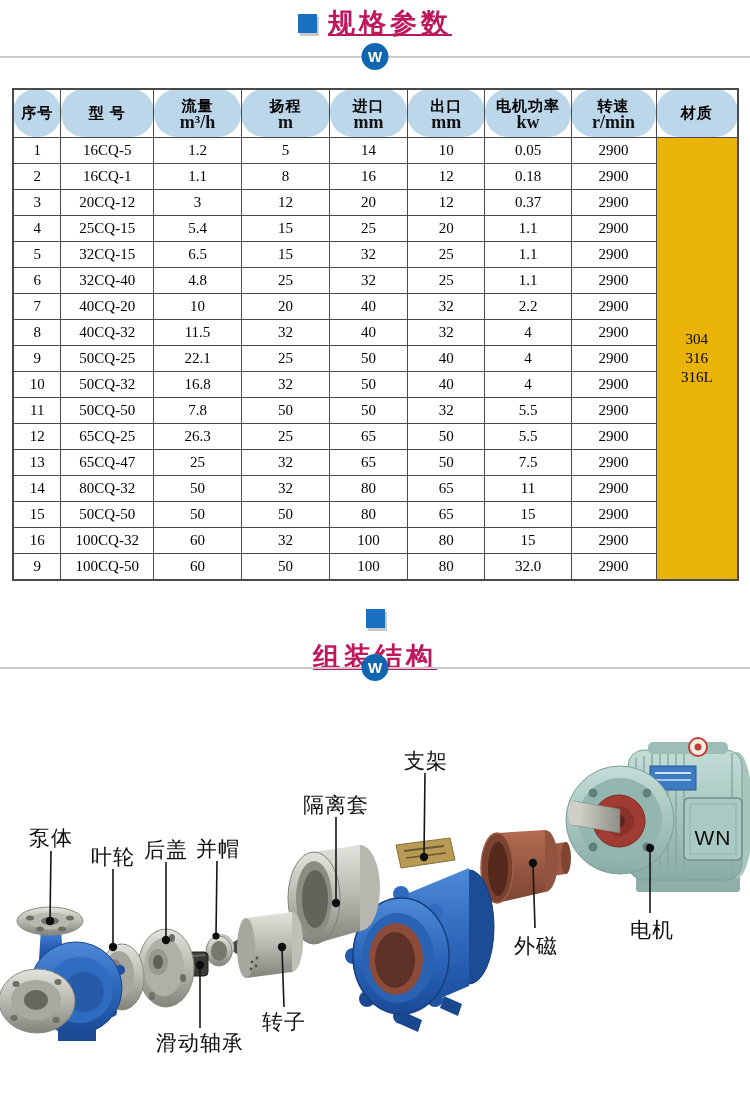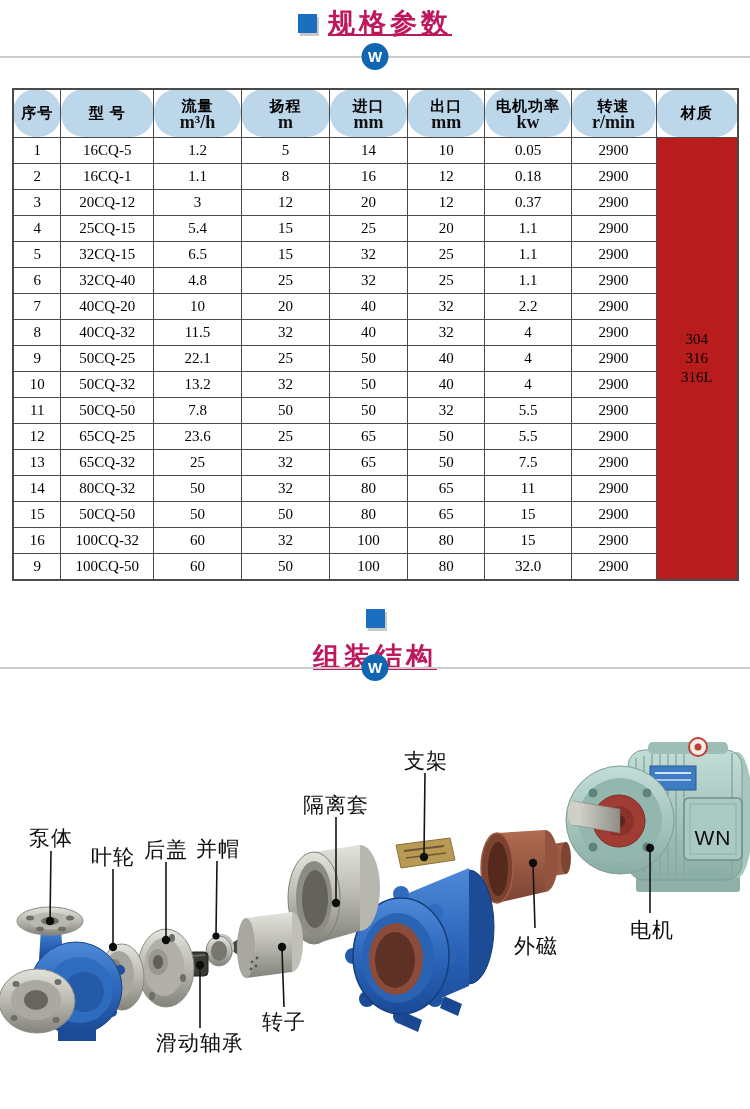--- a/index.html
+++ b/index.html
@@ -25,21 +25,21 @@
 
   
   table.spec{position:absolute;left:12px;top:88px;width:727px;border-collapse:collapse;
              table-layout:fixed;border:2px solid #4a4a4a;}
   table.spec th,table.spec td{border:1px solid #4a4a4a;text-align:center;padding:0;}
   table.spec thead tr{height:48px;}
   table.spec th{background:#bcd6ea;vertical-align:middle;border-radius:23px;}
   .h-label{font-size:15px;font-weight:bold;color:#000;letter-spacing:1px;line-height:18px;}
   .h-unit{font-size:18px;font-weight:bold;font-family:"Liberation Serif",serif;line-height:14px;}
   table.spec td{height:25px;font-family:"Liberation Serif",serif;font-size:15px;color:#000;}
-  td.material-cell{font-size:15px;line-height:19px;background:#b91c1c;}
+  td.material-cell{font-size:15px;line-height:19px;background:#eab308;}
 
   
   .watermark{position:absolute;left:348px;top:316px;z-index:5;pointer-events:none;
              font-size:27px;line-height:29px;letter-spacing:5px;color:rgba(147,198,235,0.8);}
 
   
   .diagram{position:absolute;left:0;top:700px;width:750px;height:409px;}
   .diagram text{font-family:"Liberation Sans",sans-serif;font-size:21px;font-weight:500;fill:#0d0d0d;letter-spacing:1px;}
   .diagram .leader{stroke:#151515;stroke-width:1.6;}
   .diagram .dot{fill:#0d0d0d;}
@@ -205,50 +205,50 @@
           <td>22.1</td>
           <td>25</td>
           <td>50</td>
           <td>40</td>
           <td>4</td>
           <td>2900</td>
         </tr>
         <tr>
           <td>10</td>
           <td>50CQ-32</td>
-          <td>13.2</td>
+          <td>16.8</td>
           <td>32</td>
           <td>50</td>
           <td>40</td>
           <td>4</td>
           <td>2900</td>
         </tr>
         <tr>
           <td>11</td>
           <td>50CQ-50</td>
           <td>7.8</td>
           <td>50</td>
           <td>50</td>
           <td>32</td>
           <td>5.5</td>
           <td>2900</td>
         </tr>
         <tr>
           <td>12</td>
           <td>65CQ-25</td>
-          <td>23.6</td>
+          <td>26.3</td>
           <td>25</td>
           <td>65</td>
           <td>50</td>
           <td>5.5</td>
           <td>2900</td>
         </tr>
         <tr>
           <td>13</td>
-          <td>65CQ-32</td>
+          <td>65CQ-47</td>
           <td>25</td>
           <td>32</td>
           <td>65</td>
           <td>50</td>
           <td>7.5</td>
           <td>2900</td>
         </tr>
         <tr>
           <td>14</td>
           <td>80CQ-32</td>

